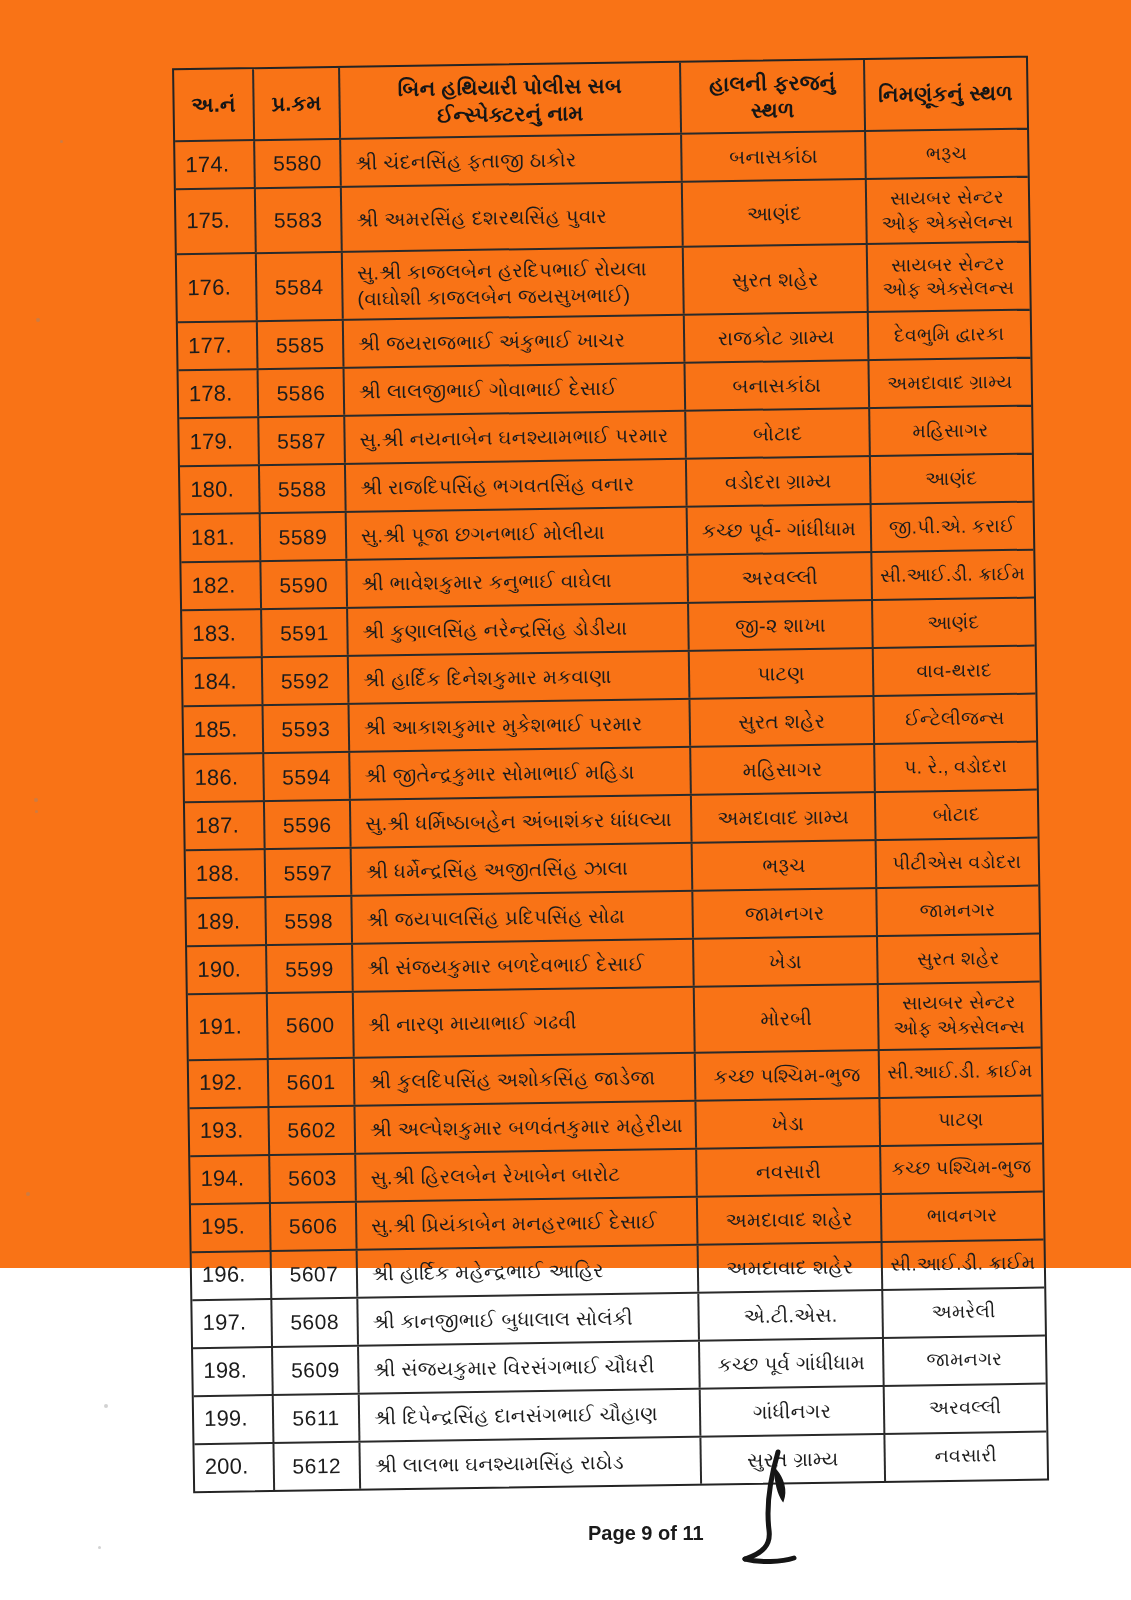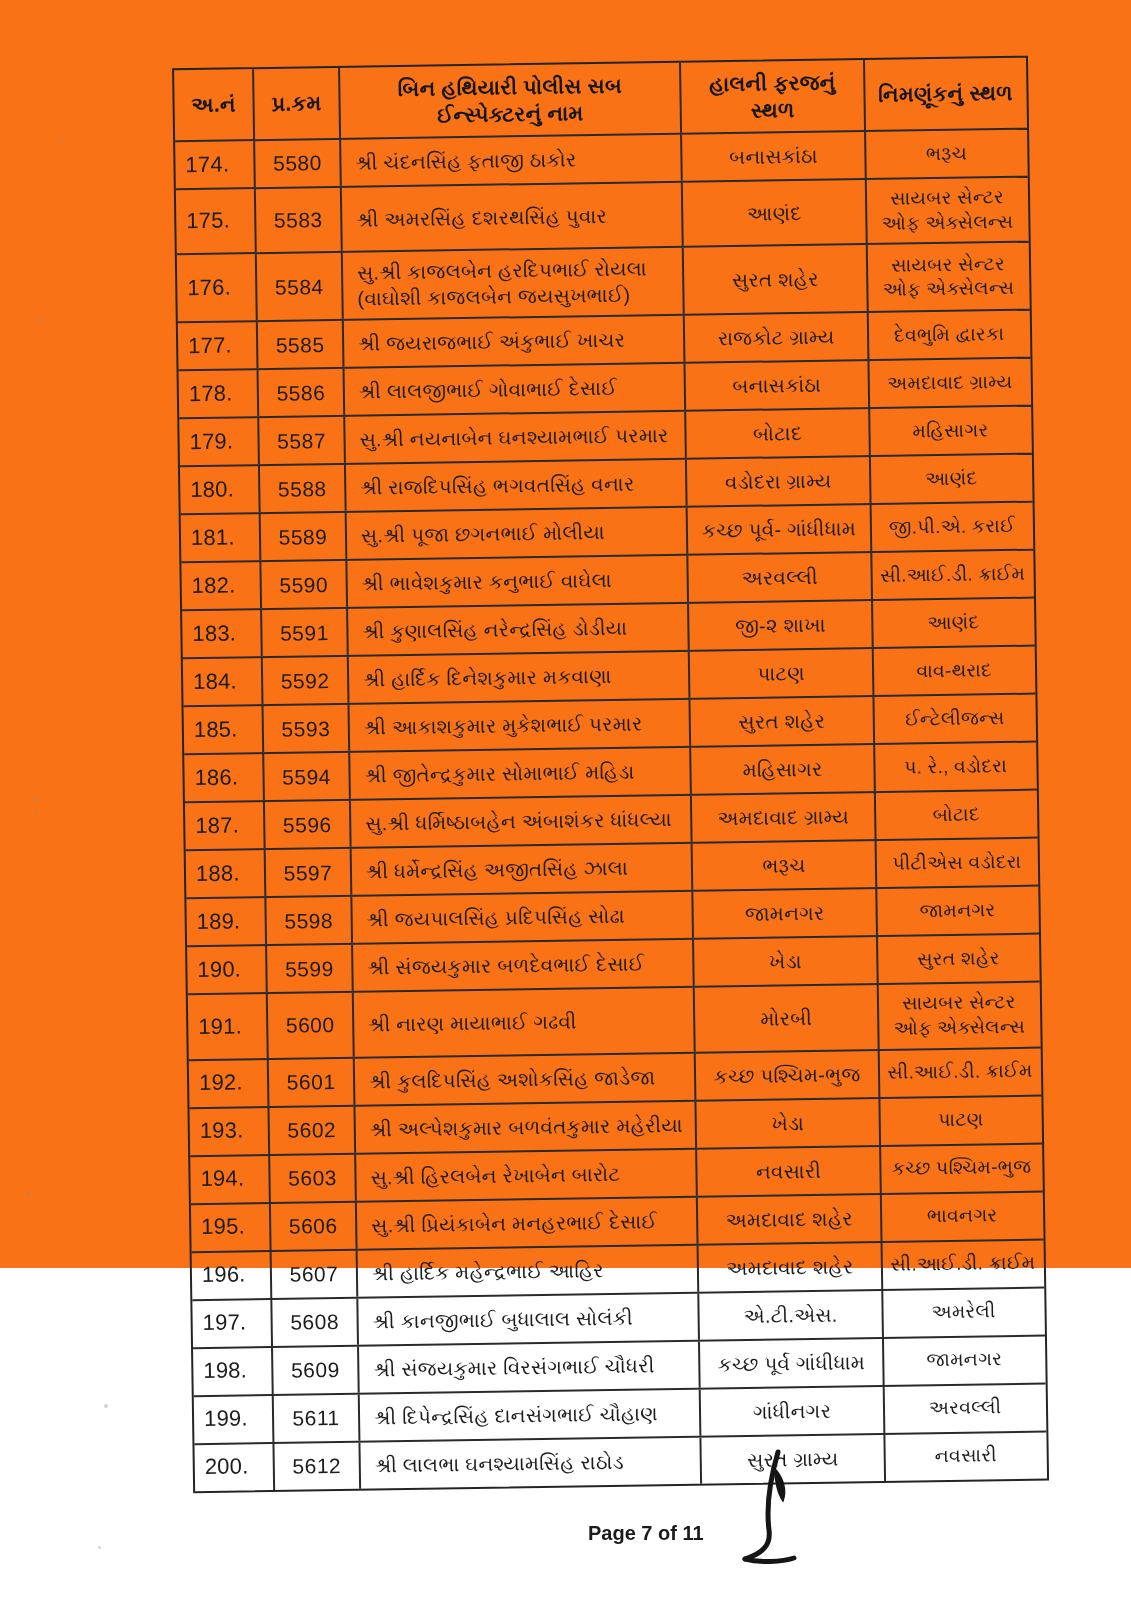--- a/index.html
+++ b/index.html
@@ -320,21 +320,21 @@
       <div class="td c-no">5612</div>
       <div class="td c-name">શ્રી લાલભા ઘનશ્યામસિંહ રાઠોડ</div>
       <div class="td c-cur">સુરત ગ્રામ્ય</div>
       <div class="td c-post">નવસારી</div>
     </div>
   </div>
 
     </div>
   </div>
 
-  <div class="footer-label">Page 7 of 11</div>
+  <div class="footer-label">Page 9 of 11</div>
 
   <svg class="signature" viewBox="0 0 92 132" aria-hidden="true">
     <path d="M52 4 C 45 28, 40 58, 43 82 C 45 97, 37 105, 19 111" fill="none" stroke="#151515" stroke-width="5" stroke-linecap="round"></path>
     <path d="M19 111 C 34 115, 56 114, 68 110" fill="none" stroke="#151515" stroke-width="5" stroke-linecap="round"></path>
     <path d="M50 22 C 57 30, 61 42, 57 53 C 52 46, 49 33, 49 24 Z" fill="#151515" stroke="#151515" stroke-width="1.5"></path>
   </svg>
 
   <div class="speck s1"></div>
   <div class="speck s2"></div>
   <div class="speck s3"></div>

